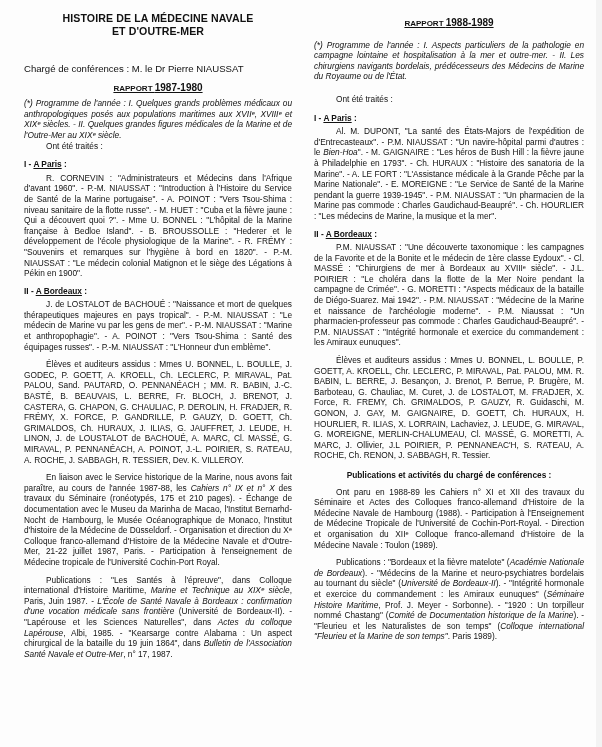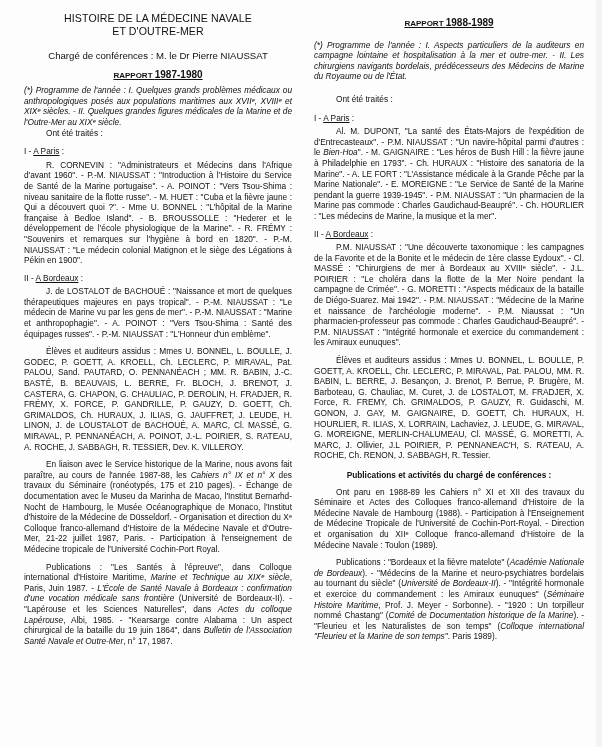--- a/index.html
+++ b/index.html
@@ -8,35 +8,35 @@
     font-family: "Liberation Sans", sans-serif; color: #111;
   }
   .col {
     position: absolute; top: 0;
     font-size: 8.3px; line-height: 10.6px;
     text-align: justify;
   }
   .col.left { left: 24px; width: 268px; top: 12px; }
   .col.right { left: 314px; width: 270px; top: 18px; }
   .title {
-    font-weight: normal; font-size: 10.6px; line-height: 13px;
+    font-weight: bold; font-size: 10.6px; line-height: 13px;
     text-align: center; letter-spacing: 0.1px; margin: 0;
   }
   .lecturer {
-    font-size: 9.6px; text-align: center; margin: 13px 0 8px 0;
+    font-size: 9.6px; margin: 26px 0 8px 0;
   }
   .rapport {
     font-weight: bold; font-size: 10px; margin: 0 0 4px 0;
     text-decoration: underline; text-align: center;
   }
   .rapport .small { font-size: 8px; }
   p { margin: 0; }
   .prog { font-style: italic; }
   .traites { text-indent: 22px; margin-bottom: 8px; text-align: left; }
-  .sec-h { margin-bottom: 3px; text-align: left; }
+  .sec-h { margin-bottom: 3px; text-align: left; font-weight: bold; }
   .sec-h u { text-decoration: underline; }
   .indent { text-indent: 22px; }
   .block { margin-bottom: 7px; }
   .subhead {
     font-weight: bold; text-align: center; margin: 9px 0 6px 0;
   }
   i { font-style: italic; }
   .edge {
     position: absolute; right: 0; top: 0; width: 6px; height: 747px;
     background: #f3f3f3;
@@ -61,21 +61,21 @@
   <p class="indent block">J. de LOSTALOT de BACHOUÉ : "Naissance et mort de quelques thérapeutiques majeures en pays tropical". - P.-M. NIAUSSAT : "Le médecin de Marine vu par les gens de mer". - P.-M. NIAUSSAT : "Marine et anthropophagie". - A. POINOT : "Vers Tsou-Shima : Santé des équipages russes". - P.-M. NIAUSSAT : "L'Honneur d'un emblème".</p>
 
   <p class="indent block">Élèves et auditeurs assidus : Mmes U. BONNEL, L. BOULLE, J. GODEC, P. GOETT, A. KROELL, Ch. LECLERC, P. MIRAVAL, Pat. PALOU, Sand. PAUTARD, O. PENNANÉACH ; MM. R. BABIN, J.-C. BASTÉ, B. BEAUVAIS, L. BERRE, Fr. BLOCH, J. BRENOT, J. CASTERA, G. CHAPON, G. CHAULIAC, P. DEROLIN, H. FRADJER, R. FRÉMY, X. FORCE, P. GANDRILLE, P. GAUZY, D. GOETT, Ch. GRIMALDOS, Ch. HURAUX, J. ILIAS, G. JAUFFRET, J. LEUDE, H. LINON, J. de LOUSTALOT de BACHOUÉ, A. MARC, Cl. MASSÉ, G. MIRAVAL, P. PENNANÉACH, A. POINOT, J.-L. POIRIER, S. RATEAU, A. ROCHE, J. SABBAGH, R. TESSIER, Dev. K. VILLEROY.</p>
 
   <p class="indent block"><span>En liaison avec le Service historique de la Marine, nous avons fait paraître, au cours de l'année 1987-88, les </span><i>Cahiers n° IX et n° X</i><span> des travaux du Séminaire (ronéotypés, 175 et 210 pages). - Échange de documentation avec le Museu da Marinha de Macao, l'Institut Bernarhd-Nocht de Hambourg, le Musée Océanographique de Monaco, l'Institut d'histoire de la Médecine de Düsseldorf. - Organisation et direction du Xᵉ Colloque franco-allemand d'Histoire de la Médecine Navale et d'Outre-Mer, 21-22 juillet 1987, Paris. - Participation à l'enseignement de Médecine tropicale de l'Université Cochin-Port Royal.</span></p>
   <p class="indent block"><span>Publications : "Les Santés à l'épreuve", dans Colloque international d'Histoire Maritime, </span><i>Marine et Technique au XIXᵉ siècle</i><span>, Paris, Juin 1987. - </span><i>L'École de Santé Navale à Bordeaux : confirmation d'une vocation médicale sans frontière</i><span> (Université de Bordeaux-II). - "Lapérouse et les Sciences Naturelles", dans </span><i>Actes du colloque Lapérouse</i><span>, Albi, 1985. - "Kearsarge contre Alabama : Un aspect chirurgical de la bataille du 19 juin 1864", dans </span><i>Bulletin de l'Association Santé Navale et Outre-Mer</i><span>, n° 17, 1987.</span></p>
 </div>
 
 <div class="col right">
   <p class="rapport" style="margin-bottom:10px"><span class="small">RAPPORT </span><span>1988-1989</span></p>
-  <p class="prog" style="margin-bottom:12px">(*) Programme de l'année : I. Aspects particuliers de la auditeurs en campagne lointaine et hospitalisation à la mer et outre-mer. - II. Les chirurgiens navigants bordelais, prédécesseurs des Médecins de Marine du Royaume ou de l'État.</p>
+  <p class="prog" style="margin-bottom:12px">(*) Programme de l'année : I. Aspects particuliers de la pathologie en campagne lointaine et hospitalisation à la mer et outre-mer. - II. Les chirurgiens navigants bordelais, prédécesseurs des Médecins de Marine du Royaume ou de l'État.</p>
   <p class="traites">Ont été traités :</p>
 
   <p class="sec-h"><span>I - </span><u>A Paris</u><span> :</span></p>
   <p class="indent block"><span>Al. M. DUPONT, "La santé des États-Majors de l'expédition de d'Entrecasteaux". - P.M. NIAUSSAT : "Un navire-hôpital parmi d'autres : le </span><i>Bien-Hoa</i><span>". - M. GAIGNAIRE : "Les héros de Bush Hill : la fièvre jaune à Philadelphie en 1793". - Ch. HURAUX : "Histoire des sanatoria de la Marine". - A. LE FORT : "L'Assistance médicale à la Grande Pêche par la Marine Nationale". - E. MOREIGNE : "Le Service de Santé de la Marine pendant la guerre 1939-1945". - P.M. NIAUSSAT : "Un pharmacien de la Marine pas commode : Charles Gaudichaud-Beaupré". - Ch. HOURLIER : "Les médecins de Marine, la musique et la mer".</span></p>
 
   <p class="sec-h"><span>II - </span><u>A Bordeaux</u><span> :</span></p>
   <p class="indent block">P.M. NIAUSSAT : "Une découverte taxonomique : les campagnes de la Favorite et de la Bonite et le médecin de 1ère classe Eydoux". - Cl. MASSÉ : "Chirurgiens de mer à Bordeaux au XVIIIᵉ siècle". - J.L. POIRIER : "Le choléra dans la flotte de la Mer Noire pendant la campagne de Crimée". - G. MORETTI : "Aspects médicaux de la bataille de Diégo-Suarez. Mai 1942". - P.M. NIAUSSAT : "Médecine de la Marine et naissance de l'archéologie moderne". - P.M. Niaussat : "Un pharmacien-professeur pas commode : Charles Gaudichaud-Beaupré". - P.M. NIAUSSAT : "Intégrité hormonale et exercice du commandement : les Amiraux eunuques".</p>
 
   <p class="indent block">Élèves et auditeurs assidus : Mmes U. BONNEL, L. BOULLE, P. GOETT, A. KROELL, Chr. LECLERC, P. MIRAVAL, Pat. PALOU, MM. R. BABIN, L. BERRE, J. Besançon, J. Brenot, P. Berrue, P. Brugère, M. Barboteau, G. Chauliac, M. Curet, J. de LOSTALOT, M. FRADJER, X. Force, R. FREMY, Ch. GRIMALDOS, P. GAUZY, R. Guidaschi, M. GONON, J. GAY, M. GAIGNAIRE, D. GOETT, Ch. HURAUX, H. HOURLIER, R. ILIAS, X. LORRAIN, Lachaviez, J. LEUDE, G. MIRAVAL, G. MOREIGNE, MERLIN-CHALUMEAU, Cl. MASSÉ, G. MORETTI, A. MARC, J. Ollivier, J.L POIRIER, P. PENNANEAC'H, S. RATEAU, A. ROCHE, Ch. RENON, J. SABBAGH, R. Tessier.</p>
 

